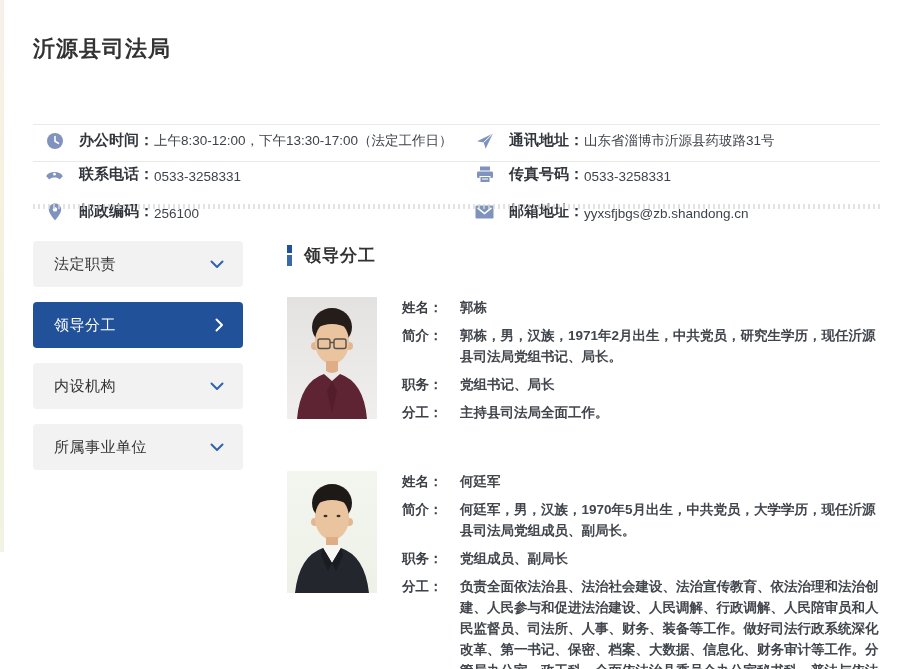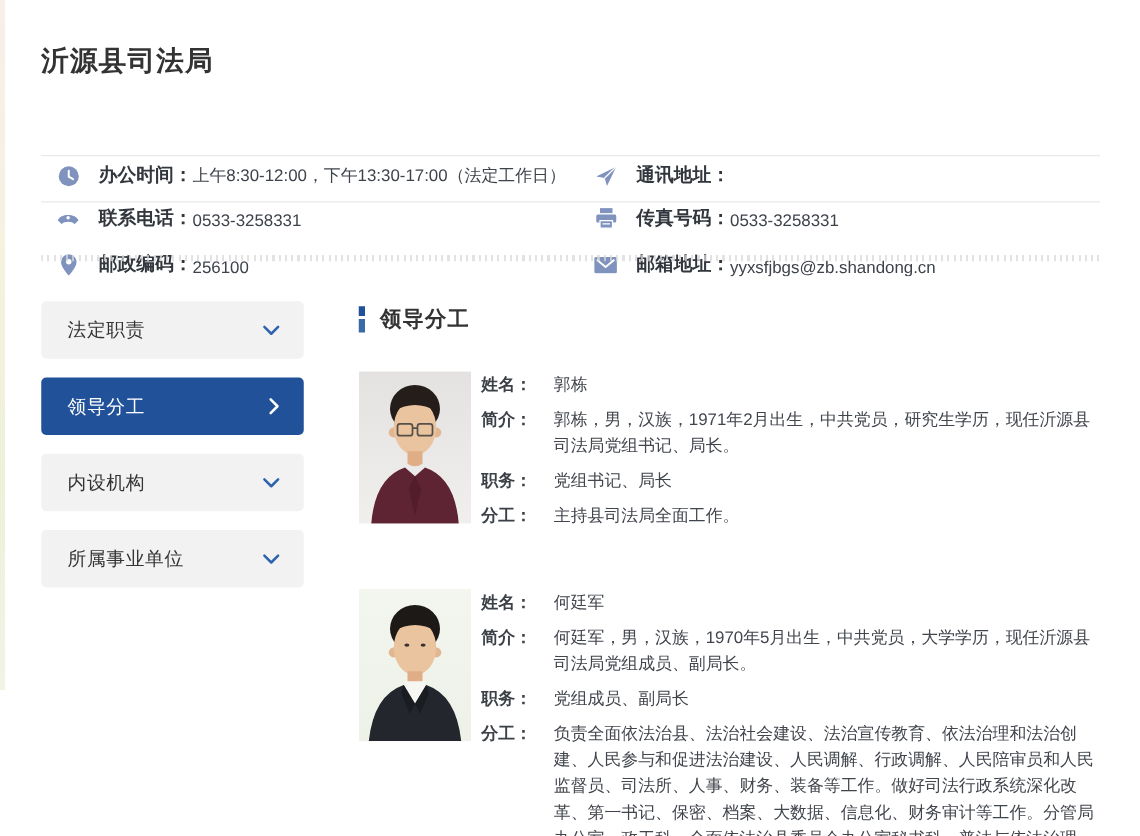--- a/index.html
+++ b/index.html
@@ -58,24 +58,24 @@
   .section-marker{
     width:5px;height:21px;flex:none;margin-right:12px;
     background:linear-gradient(to bottom,#205199 0 8px,#ffffff 8px 10px,#3a69a8 10px 21px);
   }
   h2.section-title{margin:0;font-size:17px;font-weight:bold;color:#333;letter-spacing:1px;}
 
   .leader{display:flex;align-items:flex-start;}
   .leader + .leader{margin-top:48px;}
   .photo{width:90px;height:122px;flex:none;overflow:hidden;}
   .photo svg{display:block;}
-  .fields{flex:1;margin-left:8px;display:flex;flex-direction:column;row-gap:7px;min-width:0;}
+  .fields{flex:1;margin-left:25px;display:flex;flex-direction:column;row-gap:7px;min-width:0;}
   .field{display:grid;grid-template-columns:58px 1fr;}
   .flabel{font-size:13.5px;font-weight:bold;color:#3c4047;line-height:21px;white-space:nowrap;}
-  .fvalue{font-size:13.5px;color:#41454c;line-height:21px;}
+  .fvalue{font-size:13.5px;color:#41454c;line-height:21px;font-weight:bold;}
 </style>
 </head>
 <body>
 
 <div class="left-strip"></div>
 
 <div class="container">
 
   <h1 class="page-title">沂源县司法局</h1>
 
@@ -92,20 +92,21 @@
         <span class="cvalue">上午8:30-12:00，下午13:30-17:00（法定工作日）</span>
       </div>
       <div class="contact-cell">
         <span class="cicon">
           <svg width="18" height="18" viewBox="0 0 18 18">
               <path d="M1 9.2 L17 1.4 L9.6 16.8 L7.7 10.4 Z" fill="#8093be"></path>
               <path d="M7.7 10.4 L17 1.4" stroke="#ffffff" stroke-width="1"></path>
             </svg>
         </span>
         <span class="clabel">通讯地址：</span>
+        <span class="cvalue">山东省淄博市沂源县药玻路31号</span>
       </div>
     </div>
     <div class="contact-row bordered">
       <div class="contact-cell">
         <span class="cicon">
           <svg width="19" height="14" viewBox="0 0 19 14">
               <path d="M1.2 8.2 C3.6 2.6 15.4 2.6 17.8 8.2 L14.6 11.4 C12.6 8.8 6.4 8.8 4.4 11.4 Z" fill="#8093be"></path>
               <circle cx="9.5" cy="6.2" r="1.4" fill="#ffffff"></circle>
             </svg>
         </span>

